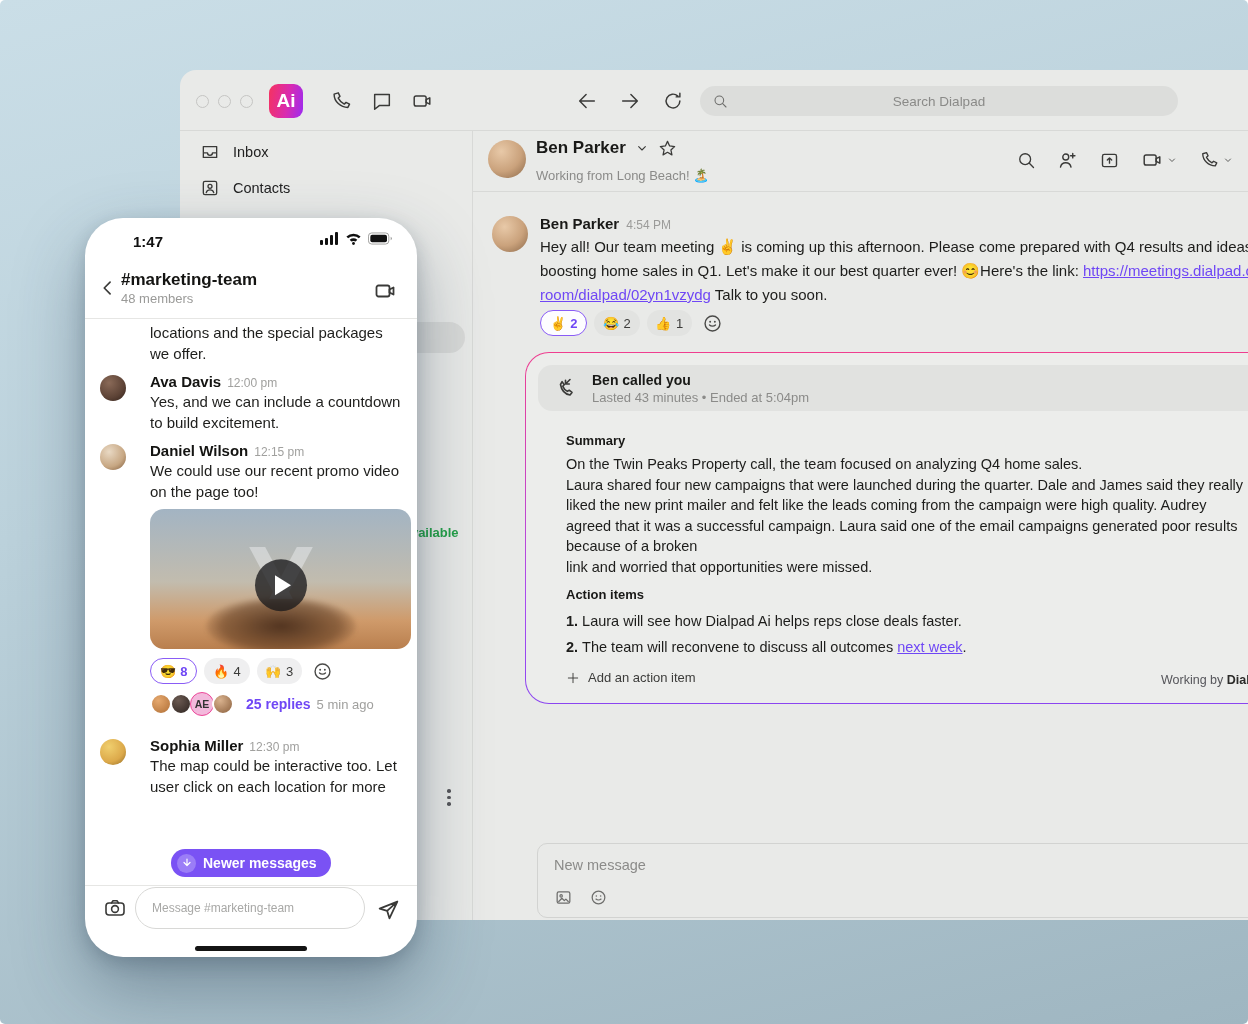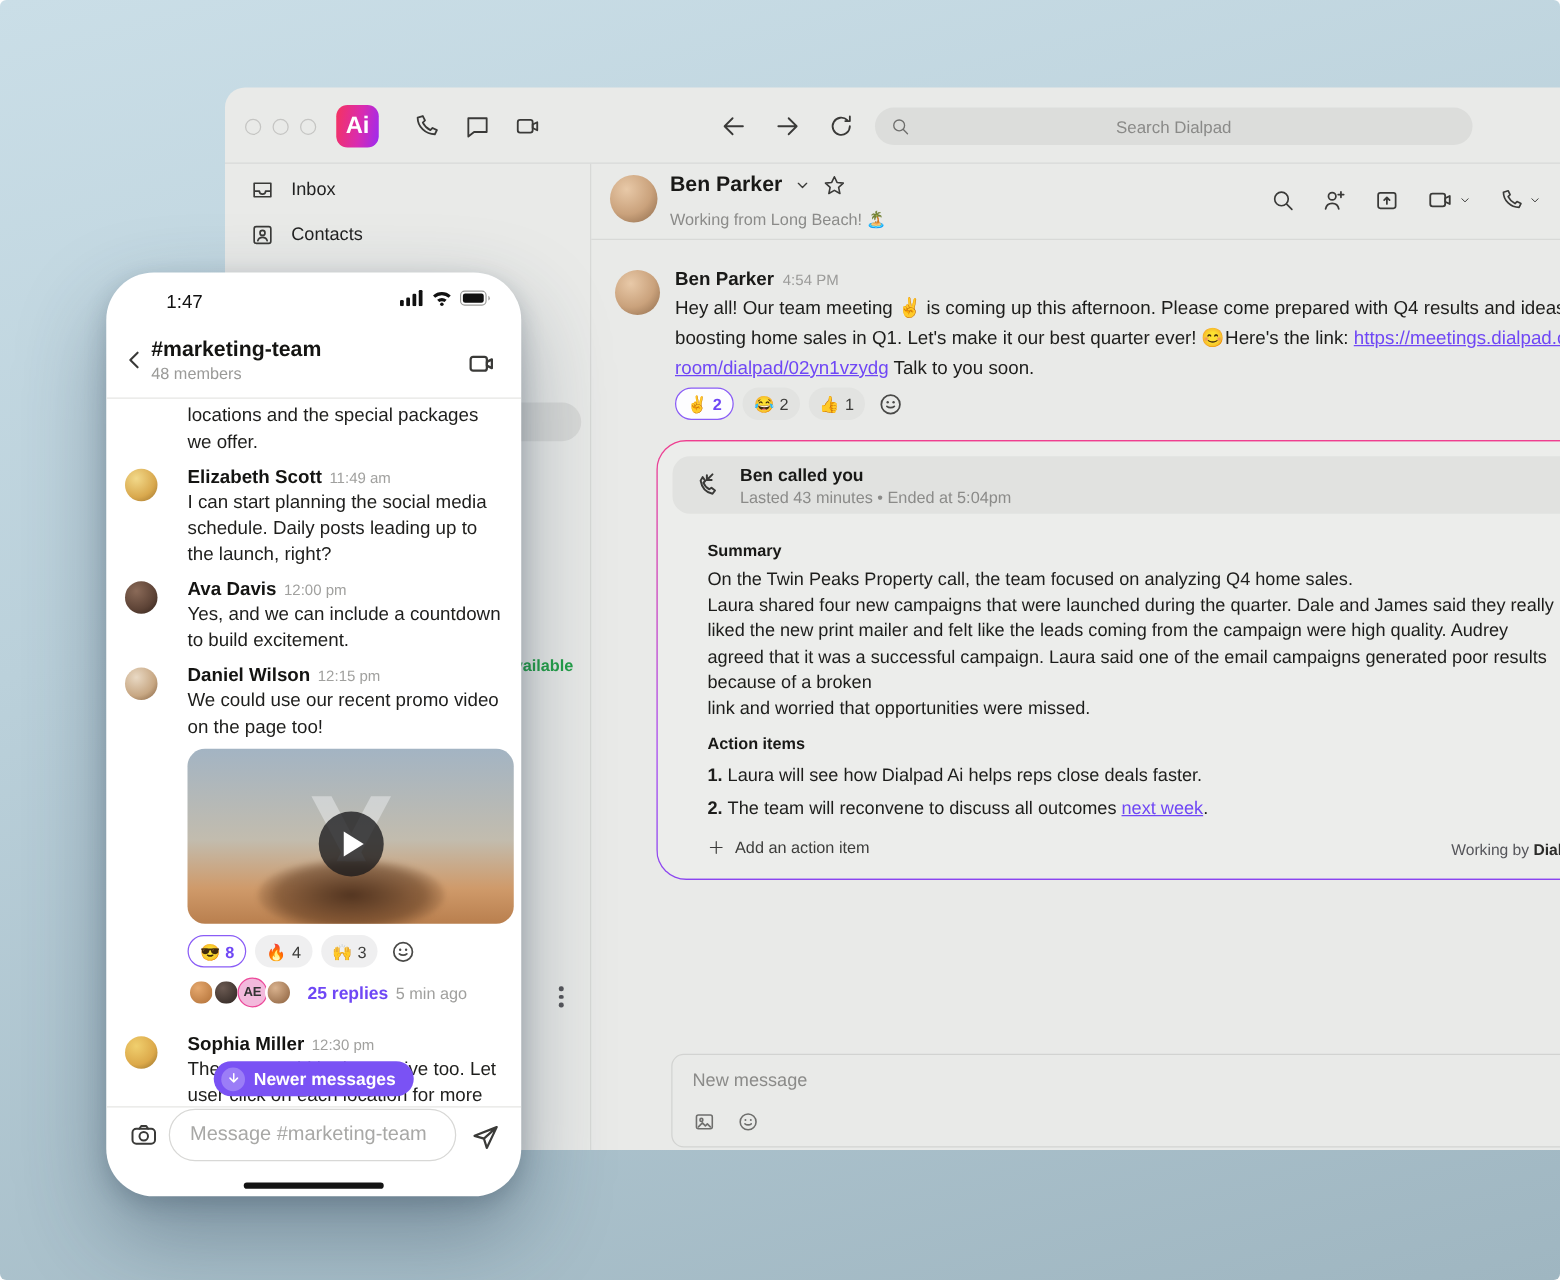--- a/index.html
+++ b/index.html
@@ -73,21 +73,21 @@
   
   .compose{position:absolute;left:357px;top:773px;width:1100px;height:75px;border:1px solid #d2d3d1;border-radius:10px;padding:12px 16px}
   .compose input{width:600px;border:none;background:transparent;outline:none;font-size:14.5px;color:#3c3c3a;font-family:"Liberation Sans",sans-serif}
   .compose input::placeholder{color:#8b8b89}
   .compose-icons{position:absolute;left:16px;bottom:10px;display:flex;gap:16px}
 
   
   .phone{position:absolute;left:85px;top:218px;width:332px;height:739px;background:#fff;border-radius:38px;z-index:10;
          box-shadow:0 30px 70px rgba(35,55,75,.38),0 6px 18px rgba(35,55,75,.22);overflow:hidden}
   .pstatus{position:absolute;left:0;top:12px;width:100%;height:22px}
-  .ptime{position:absolute;left:48px;top:3px;font-size:15px;font-weight:normal;color:#111}
+  .ptime{position:absolute;left:48px;top:3px;font-size:15px;font-weight:bold;color:#111}
   .pstat-icons{position:absolute;right:24px;top:2px;display:flex;gap:6px;align-items:center}
   .phead{position:absolute;left:0;top:48px;width:100%;height:52px}
   .ptitle{font-size:17px;font-weight:bold;color:#141412}
   .pmembers{font-size:13px;color:#9a9a98;margin-top:1px}
   .pcontent{position:absolute;left:0;top:104px;width:100%;bottom:72px;padding:0 16px 0 15px;overflow:hidden}
   .pmsg{display:flex;gap:24px;margin-bottom:9px}
   .pav{width:26px;height:26px;border-radius:50%;flex:none;margin-top:2px}
   .av-g1{background:radial-gradient(circle at 35% 30%,#f2d98a,#d9a94e 60%,#9a6f2c)}
   .av-g2{background:radial-gradient(circle at 35% 30%,#8a6a58,#5d4336 60%,#2f2019)}
   .av-g3{background:radial-gradient(circle at 35% 30%,#e9d9c4,#c7a783 60%,#7d5a3a)}
@@ -117,21 +117,21 @@
   .rep-badge{width:24px;height:24px;border-radius:50%;border:1px solid #ec4899;background:#f3b9dc;color:#333;
              font-size:10.5px;font-weight:bold;display:flex;align-items:center;justify-content:center;margin-right:-8px}
   .rep-label{margin-left:14px;font-size:14px;font-weight:bold;color:#6f47f5;cursor:pointer}
   .rep-time{font-size:13px;color:#a0a09e}
   .newer{position:absolute;left:86px;top:631px;height:28px;border:none;border-radius:14px;background:#7a52f4;color:#fff;
          font-size:14px;font-weight:bold;display:flex;align-items:center;gap:7px;padding:0 14px 0 6px;cursor:pointer;z-index:5;
          font-family:"Liberation Sans",sans-serif}
   .newer .circ{width:19px;height:19px;border-radius:50%;background:rgba(255,255,255,.25);display:flex;align-items:center;justify-content:center}
   .pinput-row{position:absolute;left:0;bottom:22px;width:100%;height:48px}
   .pinput{position:absolute;left:50px;top:0;width:230px;height:42px;border:1.5px solid #d8d8d6;border-radius:21px;padding:0 16px;
-          font-size:16px;color:#3c3c3a;outline:none;background:#fff;font-family:"Liberation Sans",sans-serif}
+          font-size:12px;color:#3c3c3a;outline:none;background:#fff;font-family:"Liberation Sans",sans-serif}
   .pinput::placeholder{color:#a8a8a6}
   .home-bar{position:absolute;left:110px;bottom:6px;width:112px;height:5px;border-radius:3px;background:#141414}
 </style>
 </head>
 <body>
 
 <div class="canvas">
 
   <div class="window">
 
@@ -360,29 +360,20 @@
         </svg>
     </div>
     <div class="hline" style="left:0;top:100px;width:100%;background:#e6e6e4"></div>
 
     <div class="pcontent">
         <div class="pmsg">
           <div style="width: 26px; flex: 0 0 auto;"></div>
           <div>
             <div class="pline">locations and the special packages</div>
             <div class="pline">we offer.</div>
-          </div>
-        </div>
-        <div class="pmsg">
-          <div class="pav av-g1"></div>
-          <div>
-            <div><span class="pname">Elizabeth Scott</span><span class="ptimetag">11:49 am</span></div>
-            <div class="pline">I can start planning the social media</div>
-            <div class="pline">schedule. Daily posts leading up to</div>
-            <div class="pline">the launch, right?</div>
           </div>
         </div>
         <div class="pmsg">
           <div class="pav av-g2"></div>
           <div>
             <div><span class="pname">Ava Davis</span><span class="ptimetag">12:00 pm</span></div>
             <div class="pline">Yes, and we can include a countdown</div>
             <div class="pline">to build excitement.</div>
           </div>
         </div>

